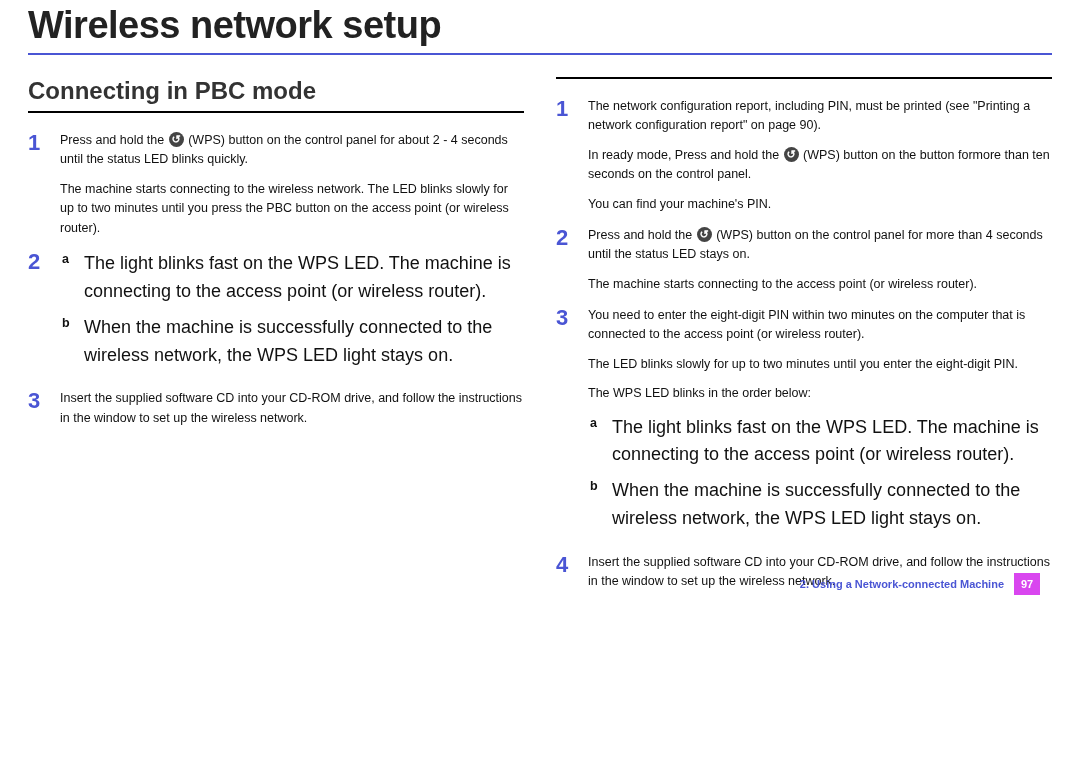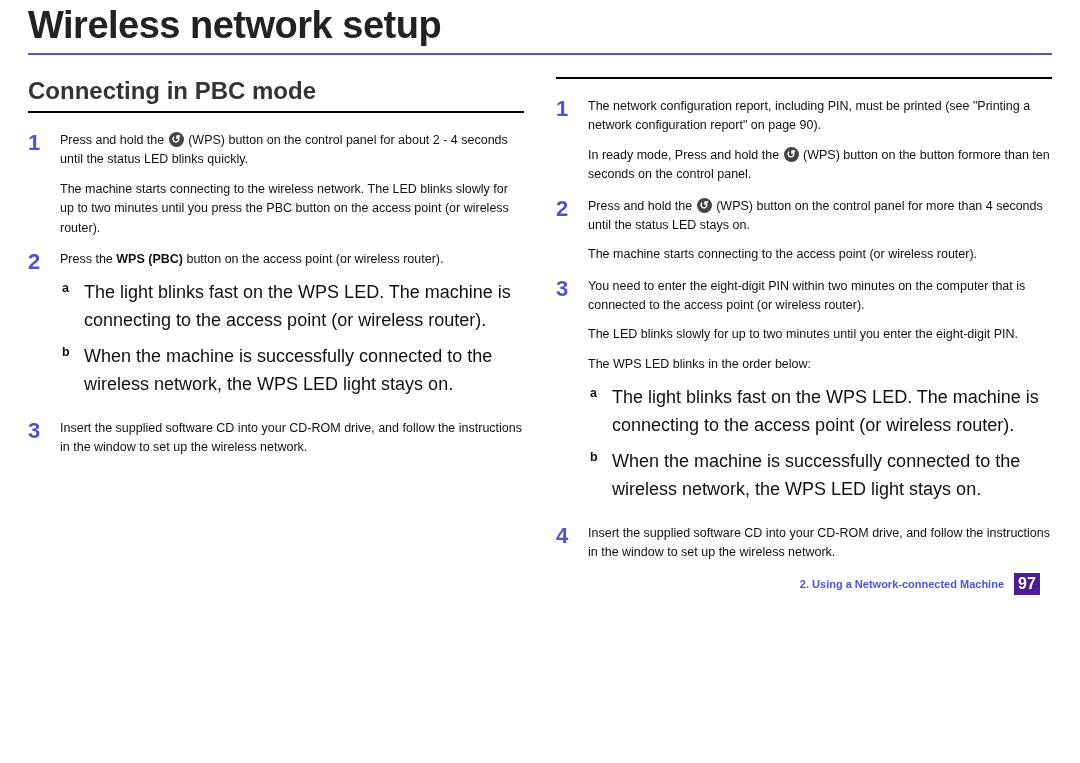--- a/index.html
+++ b/index.html
@@ -18,21 +18,21 @@
   .step-body p { margin-bottom: 10px; }
   .step-body p:last-child { margin-bottom: 0; }
   .sub { display: flex; gap: 10px; margin-bottom: 8px; padding-left: 2px; }
   .sub-letter { font-weight: 700; font-size: 12.5px; width: 12px; flex-shrink: 0; }
   .sub-text { flex: 1; font-size: 18px; line-height: 1.55; }
   .wps-icon { display:inline-flex; vertical-align: middle; width: 15px; height: 15px; border-radius: 50%; background: #444; color: #fff; align-items: center; justify-content: center; font-size: 9px; font-weight: 700; margin: 0 1px; position: relative; top: -1px;}
   .wps-icon::before { content: "↺"; font-size: 11px; line-height: 1; }
   .bold { font-weight: 700; }
   .footer { position: absolute; bottom: 14px; right: 40px; display: flex; align-items: center; gap: 10px; }
   .footer-text { font-size: 11px; font-weight: 700; color: #4a55d4; }
-  .page-num { background: #4c1d95; color: #fff; font-weight: 700; font-size: 16px; width: 26px; height: 22px; display: flex; align-items: center; justify-content: center; }
+  .page-num { background: #d946ef; color: #fff; font-weight: 700; font-size: 11px; width: 26px; height: 22px; display: flex; align-items: center; justify-content: center; }
 </style>
 </head>
 <body>
 
 <div class="page">
 
   <div class="title-row">
     <div class="title">Wireless network setup</div>
     <div class="title-rule"></div>
   </div>
@@ -47,21 +47,20 @@
         <div class="step-num">1</div>
         <div class="step-body">
           <p><span>Press and hold the </span><span class="wps-icon"></span><span> (WPS) button on the control panel for about 2 - 4 seconds until the status LED blinks quickly.</span></p>
           <p>The machine starts connecting to the wireless network. The LED blinks slowly for up to two minutes until you press the PBC button on the access point (or wireless router).</p>
         </div>
       </div>
 
       <div class="step">
         <div class="step-num">2</div>
         <div class="step-body">
-          <p><span>Press the </span><span class="bold">WPS (PBC)</span><span> button on the access point (or wireless router).</span></p>
           <div class="sub">
             <div class="sub-letter">a</div>
             <div class="sub-text">The light blinks fast on the WPS LED. The machine is connecting to the access point (or wireless router).</div>
           </div>
           <div class="sub">
             <div class="sub-letter">b</div>
             <div class="sub-text">When the machine is successfully connected to the wireless network, the WPS LED light stays on.</div>
           </div>
         </div>
       </div>
@@ -75,20 +74,21 @@
     </div>
 
     <div class="col">
       <div class="col-rule"></div>
 
       <div class="step">
         <div class="step-num">1</div>
         <div class="step-body">
           <p>The network configuration report, including PIN, must be printed (see "Printing a network configuration report" on page 90).</p>
           <p><span>In ready mode, Press and hold the </span><span class="wps-icon"></span><span> (WPS) button on the button formore than ten seconds on the control panel.</span></p>
+          <p>You can find your machine's PIN.</p>
         </div>
       </div>
 
       <div class="step">
         <div class="step-num">2</div>
         <div class="step-body">
           <p><span>Press and hold the </span><span class="wps-icon"></span><span> (WPS) button on the control panel for more than 4 seconds until the status LED stays on.</span></p>
           <p>The machine starts connecting to the access point (or wireless router).</p>
         </div>
       </div>

